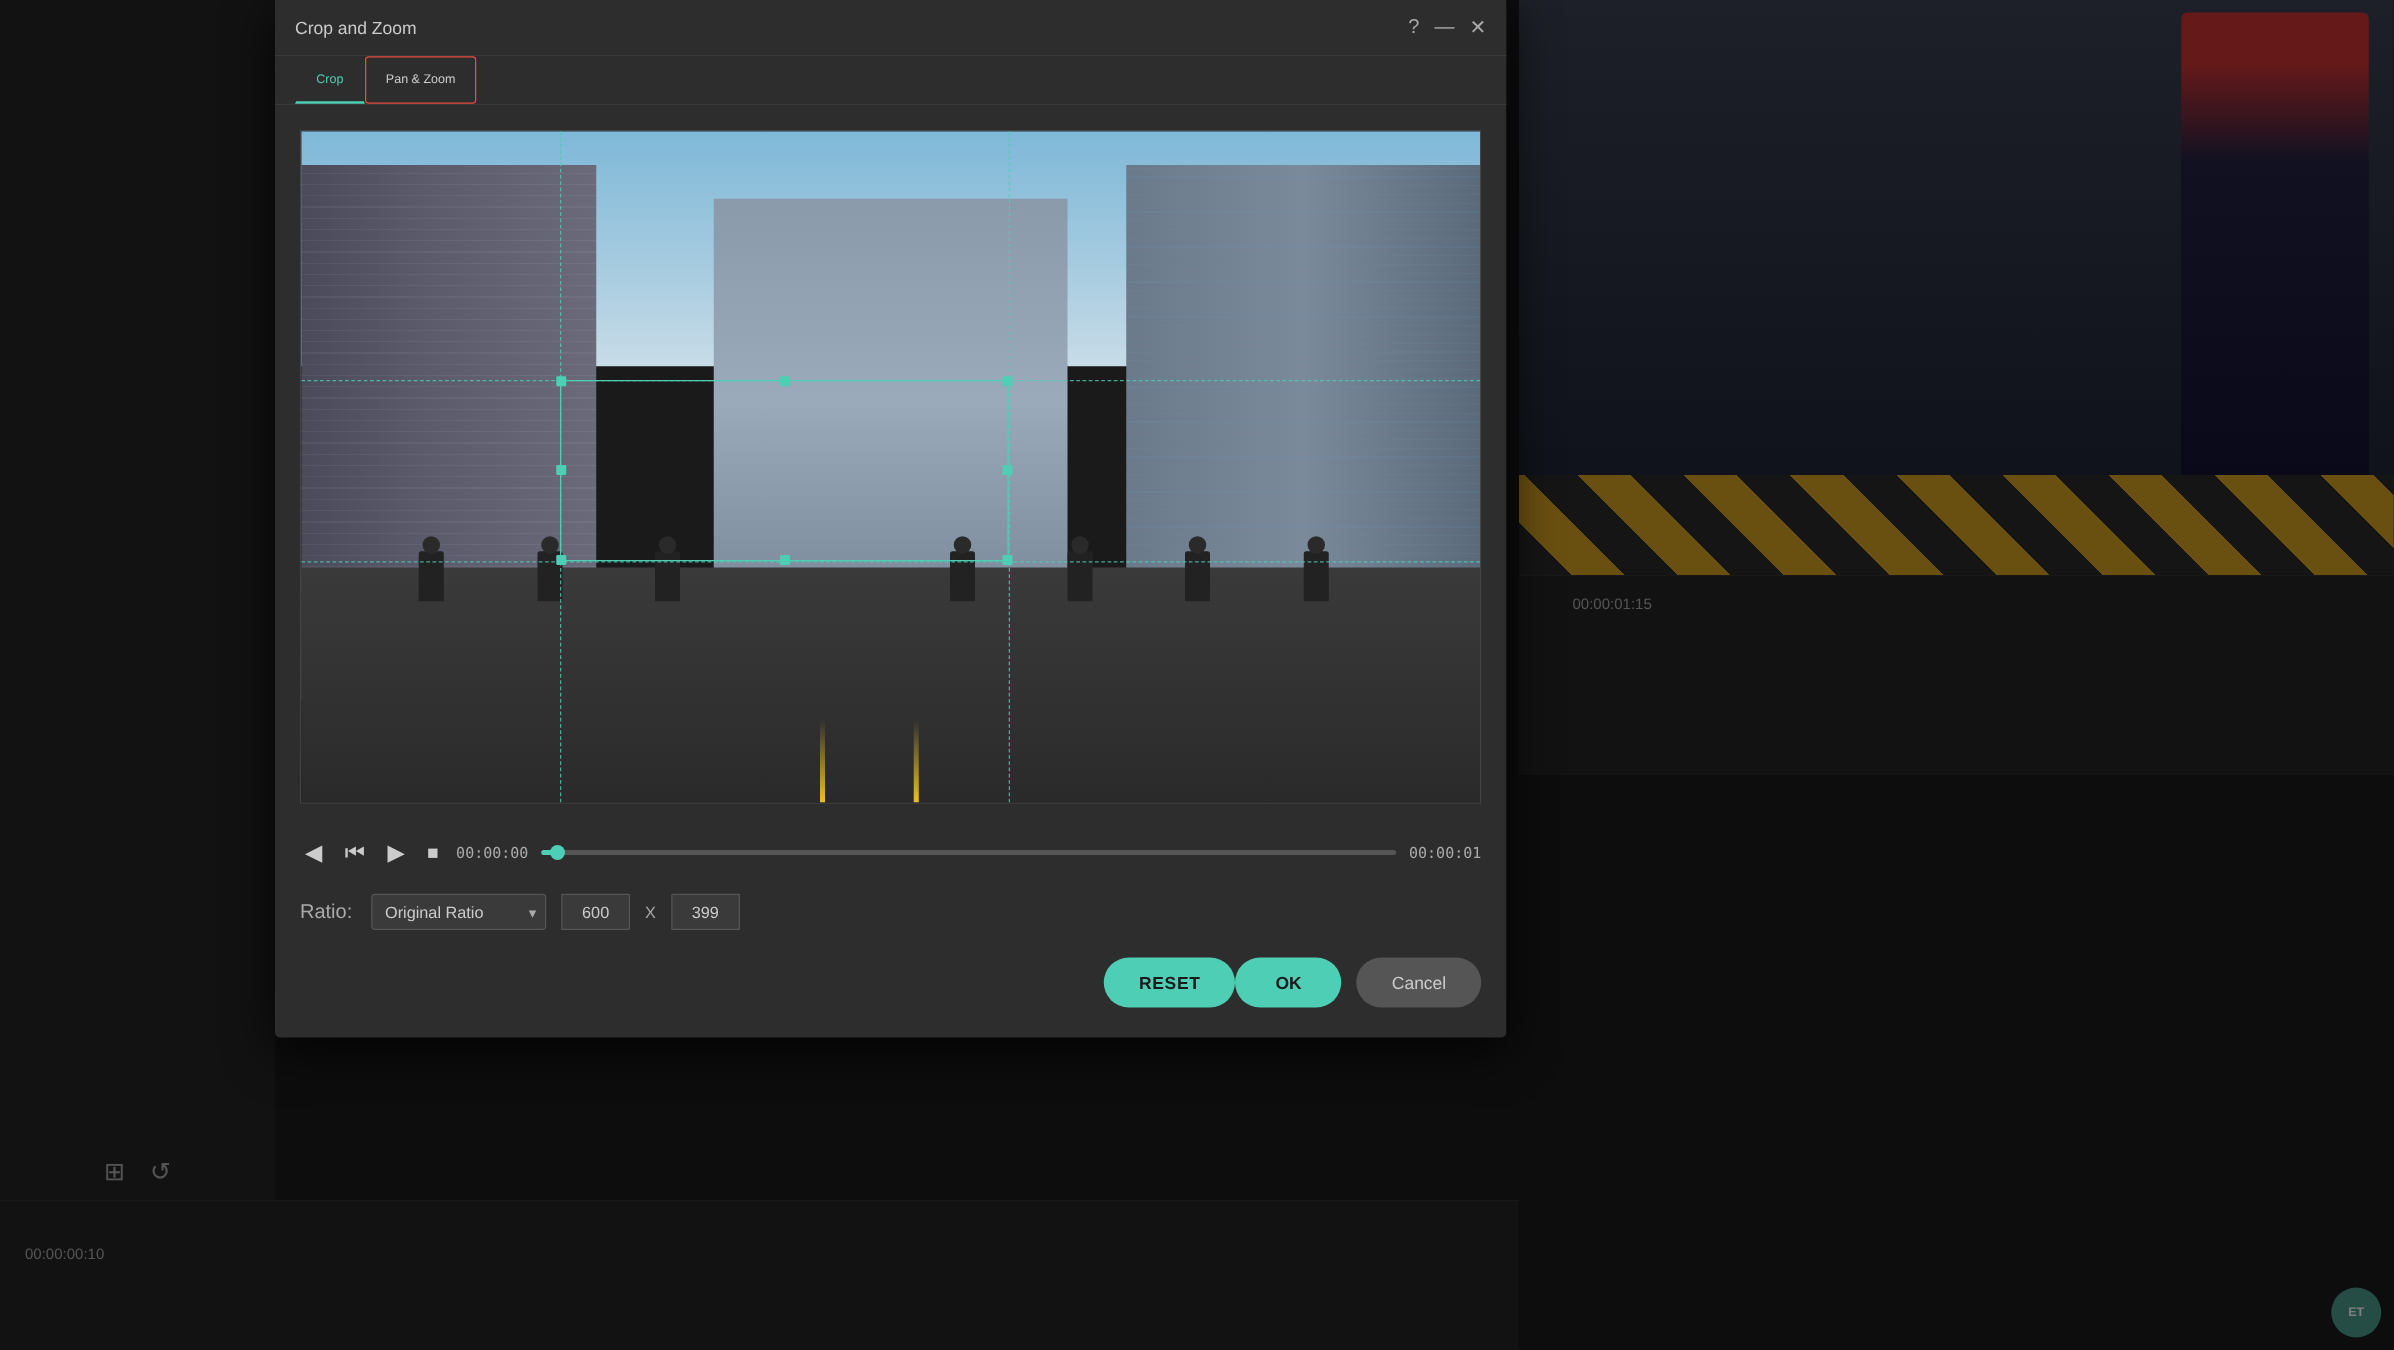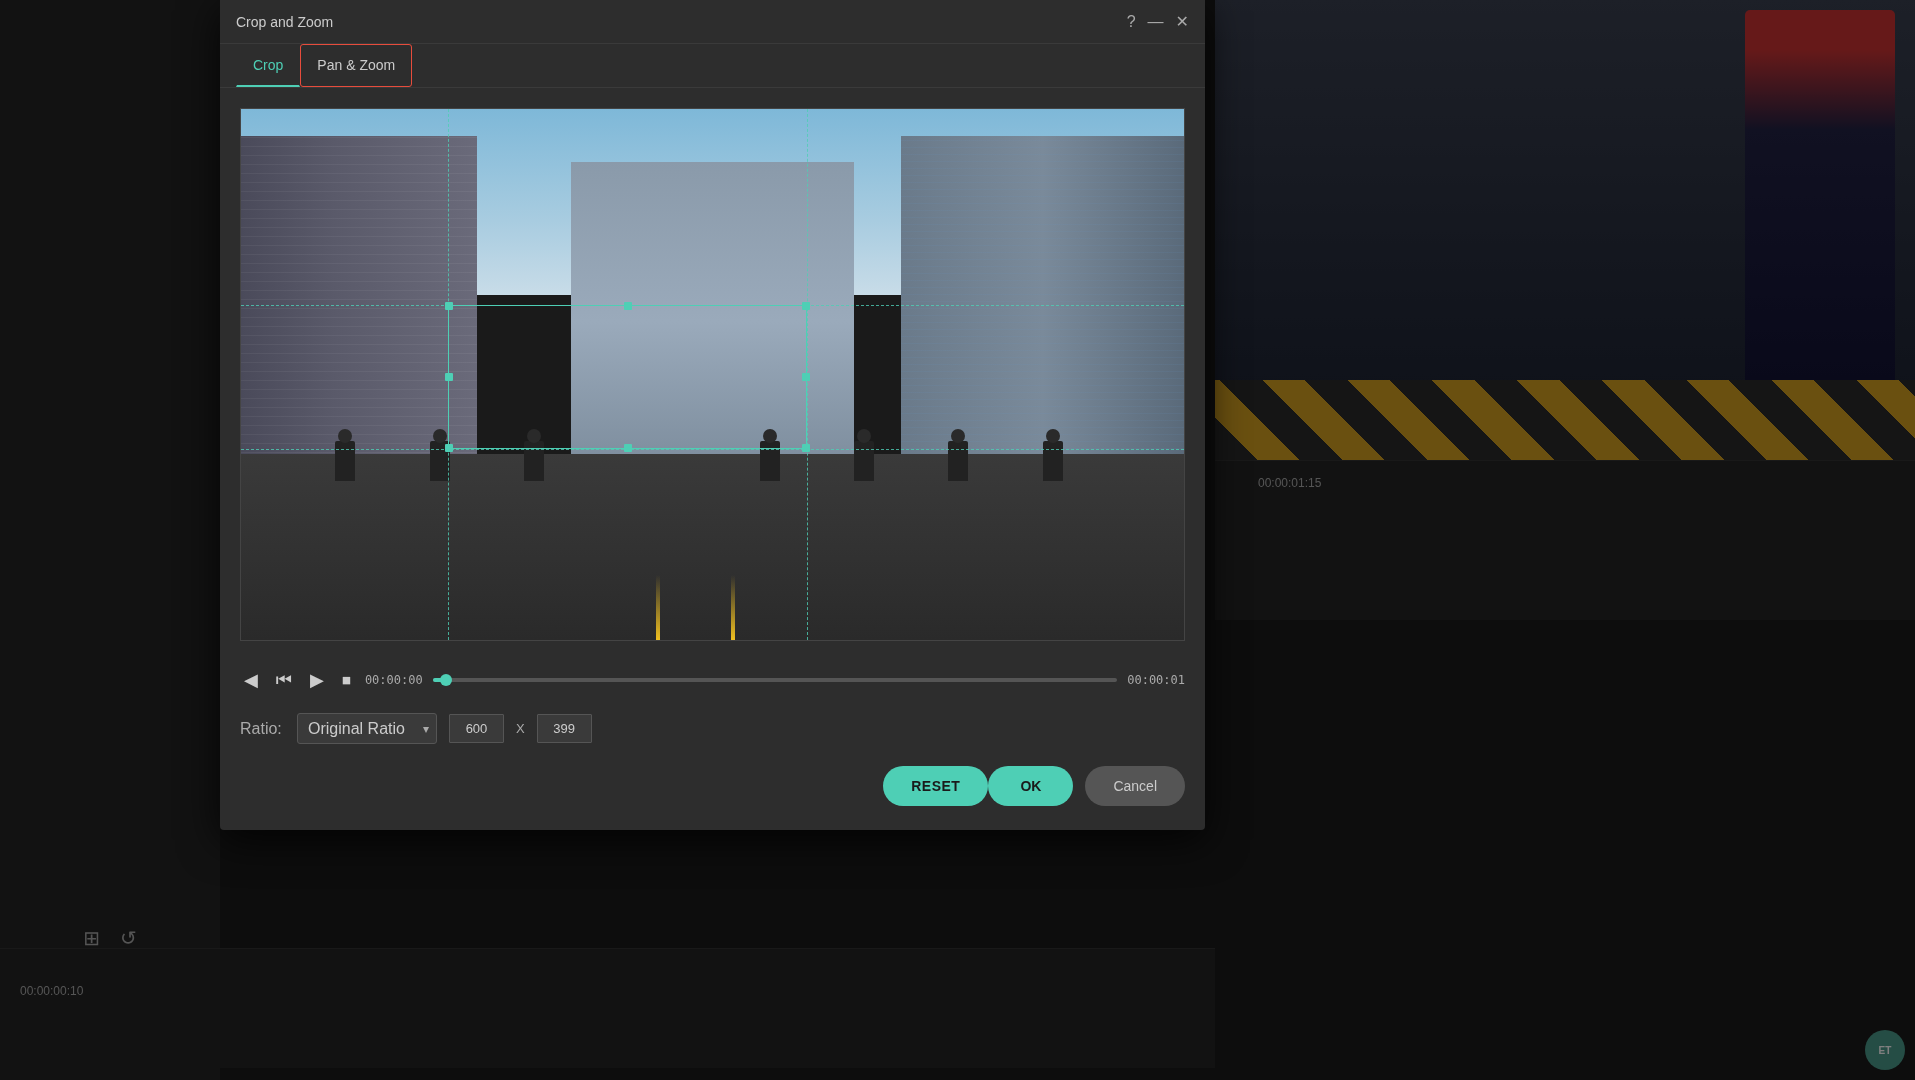--- a/index.html
+++ b/index.html
@@ -8,21 +8,21 @@
       font-family: 'Segoe UI', Arial, sans-serif;
       width: 1915px;
       height: 1080px;
       overflow: hidden;
       position: relative;
     }
 
     
     .timeline-area {
       position: absolute;
-      bottom: 12px;
+      bottom: 0;
       left: 0;
       width: 1215px;
       height: 120px;
       background: #252525;
       border-top: 1px solid #333;
     }
 
     .timeline-time-left {
       position: absolute;
       bottom: 70px;
@@ -134,21 +134,21 @@
       padding: 0 16px;
       background: #2d2d2d;
       border-bottom: 1px solid #3a3a3a;
       flex-shrink: 0;
     }
 
     .tab {
       padding: 12px 16px;
       color: #aaa;
       cursor: pointer;
-      font-size: 14px;
+      font-size: 10px;
       position: relative;
       border: 1px solid transparent;
     }
 
     .tab.active {
       color: #4ecfb5;
       border-bottom: 2px solid #4ecfb5;
     }
 
     .tab.highlighted {
@@ -278,21 +278,21 @@
       font-size: 16px;
       min-width: 45px;
     }
 
     .ratio-select {
       background: #3a3a3a;
       border: 1px solid #555;
       color: #ccc;
       padding: 6px 28px 6px 10px;
       border-radius: 3px;
-      font-size: 16px;
+      font-size: 13px;
       cursor: pointer;
       appearance: none;
       -webkit-appearance: none;
       min-width: 140px;
     }
 
     .ratio-select-wrapper {
       position: relative;
       display: inline-block;
     }

